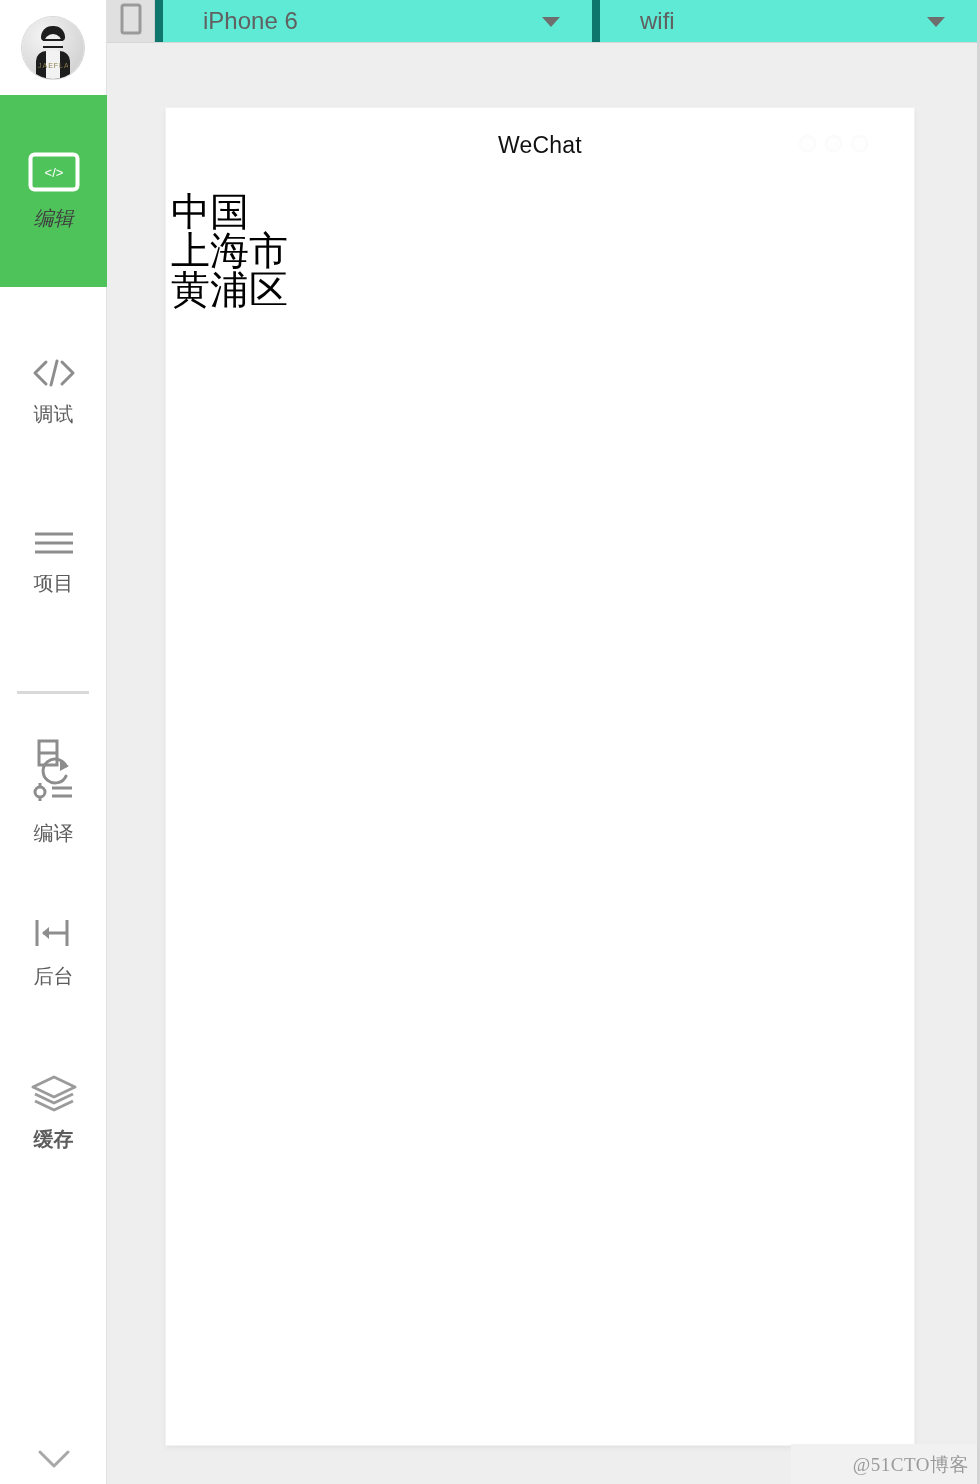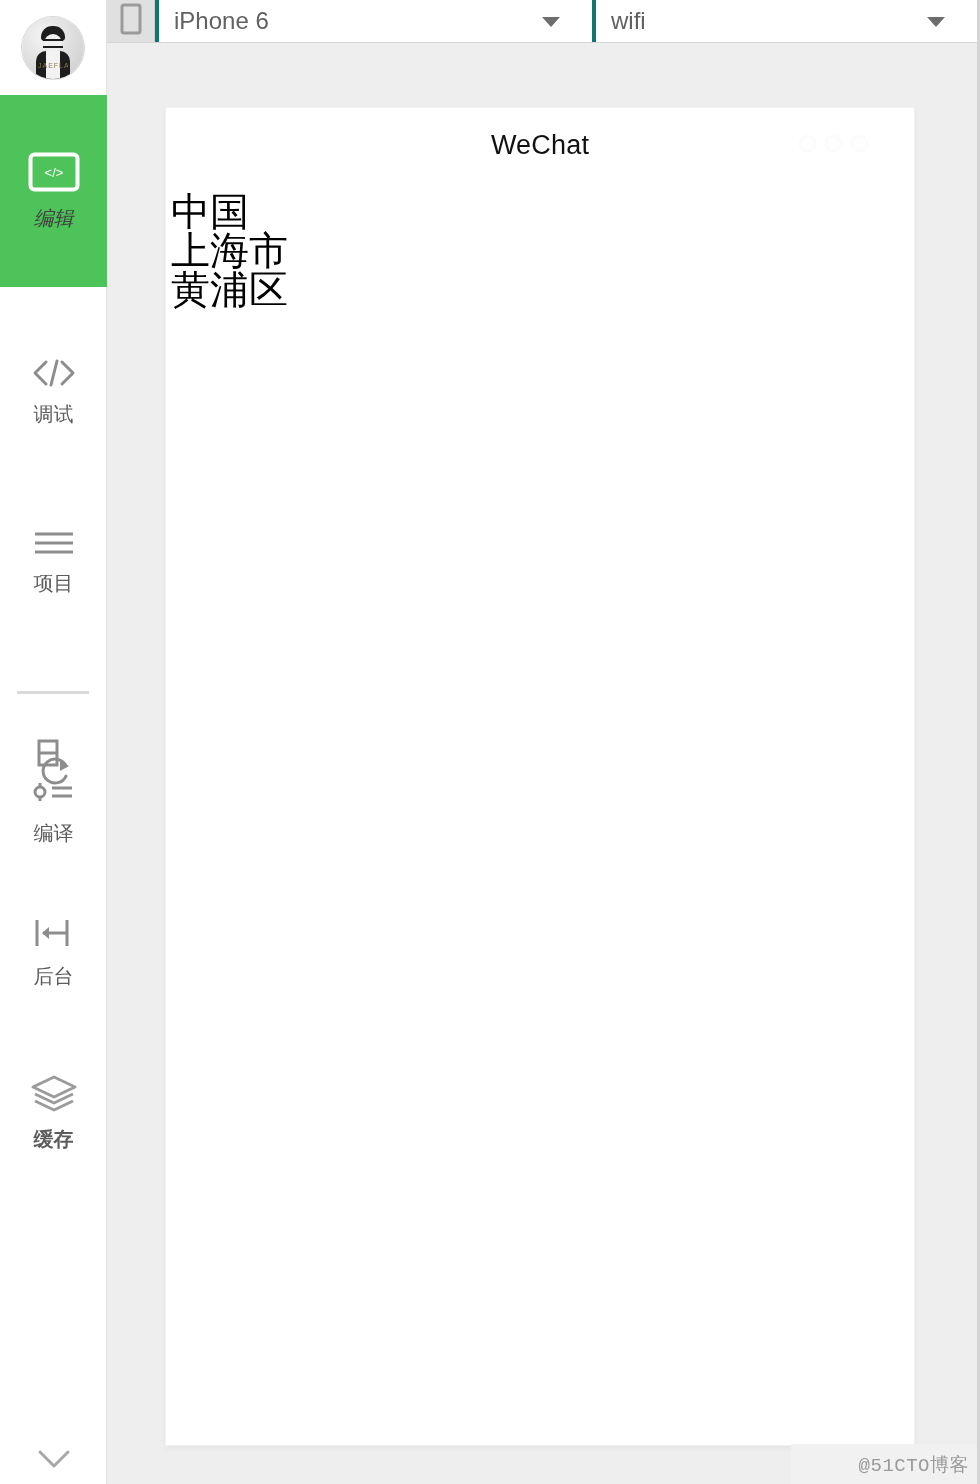--- a/index.html
+++ b/index.html
@@ -180,24 +180,24 @@
     align-items: center;
     justify-content: center;
     background: #e0e0e0;
     border-right: 1px solid #cfcfcf;
     box-sizing: border-box;
   }
   .tb-select {
     position: relative;
     display: flex;
     align-items: center;
-    background: #ffffff;
-    box-sizing: border-box;
-    border-left: 4px solid #0f766e;
-    padding-left: 15px;
+    background: #5eead4;
+    box-sizing: border-box;
+    border-left: 8px solid #0f766e;
+    padding-left: 40px;
   }
   .tb-select.device { width: 437px; }
   .tb-select.network { flex: 1 1 auto; }
   .tb-select .sel-value {
     font-size: 24px;
     color: #616161;
     font-family: "Liberation Sans", sans-serif;
   }
   .caret-down {
     position: absolute;
@@ -228,21 +228,21 @@
   }
 
   .phone-header {
     position: relative;
     height: 74px;
     display: flex;
     align-items: center;
     justify-content: center;
   }
   .phone-title {
-    font-size: 27px;
+    font-size: 23px;
     color: #111111;
     font-family: "Liberation Sans", sans-serif;
     letter-spacing: 0.2px;
   }
   .phone-capsule {
     position: absolute;
     right: 46px;
     top: 50%;
     margin-top: -10px;
     display: flex;
@@ -269,21 +269,21 @@
     font-family: "DejaVu Sans", "Liberation Sans", sans-serif;
     white-space: nowrap;
   }
 
   .watermark {
     position: absolute;
     right: 8px;
     bottom: 6px;
     font-size: 19px;
     color: #9a9a9a;
-    font-family: Liberation Mono, monospace;
+    font-family: Liberation Serif, serif;
     letter-spacing: 0.5px;
   }
   .watermark-bg {
     position: absolute;
     right: 0;
     bottom: 0;
     width: 186px;
     height: 40px;
     background: #f1f1f1;
   }

